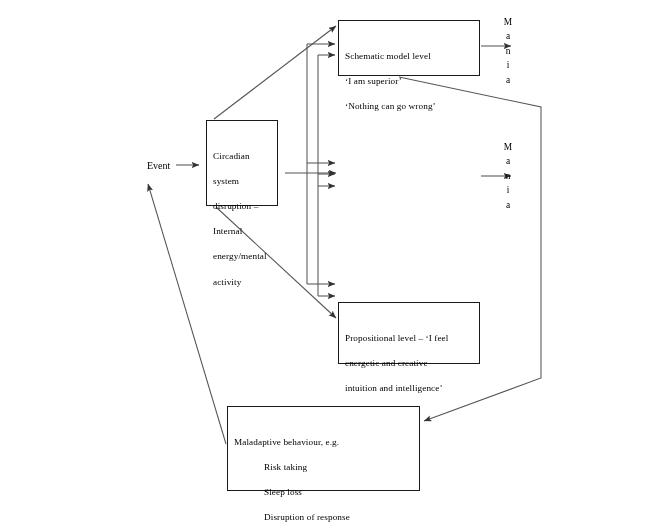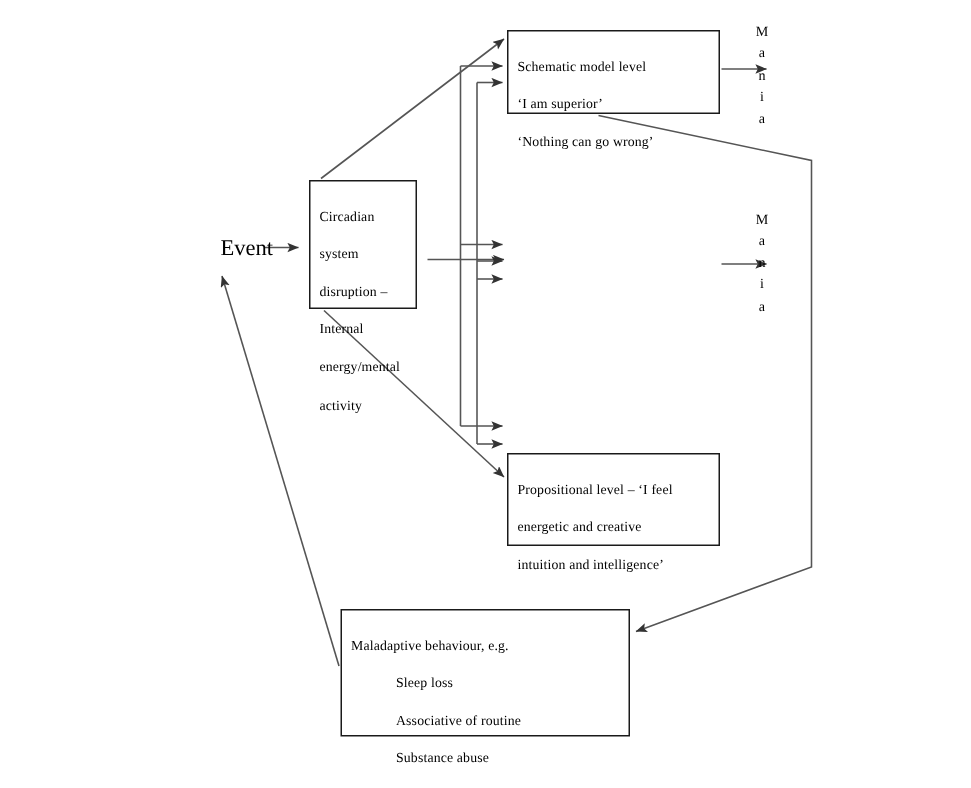--- a/index.html
+++ b/index.html
@@ -27,41 +27,41 @@
     height: 505px;
   }
   .node-box {
     position: absolute;
     box-sizing: border-box;
     border: 1px solid #1a1a1a;
     background: transparent;
     font-size: 9.2px;
     line-height: 12.6px;
     letter-spacing: 0.1px;
-    padding: 4px 5px 3px 6px;
+    padding: 16px 5px 3px 6px;
     white-space: pre-line;
   }
   .node-line {
     display: block;
     white-space: pre;
   }
   .node-line.indent {
     padding-left: 30px;
   }
 
   
   #box-schematic   { left: 338px; top: 20px;  width: 142px; height: 56px; }
   #box-associative { left: 338px; top: 150px; width: 142px; height: 47px; }
   #box-propositional { left: 338px; top: 266px; width: 142px; height: 62px; margin-top: 36px; }
   #box-circadian   { left: 206px; top: 120px; width: 72px;  height: 86px; }
   #box-maladaptive { left: 227px; top: 406px; width: 193px; height: 85px; }
 
   .plain-label {
     position: absolute;
-    font-size: 15px;
+    font-size: 10px;
     line-height: 12px;
     white-space: pre;
   }
   #label-event { left: 147px; top: 160px; }
 
   .vertical-word {
     position: absolute;
     width: 16px;
     text-align: center;
     font-size: 9.4px;
@@ -146,22 +146,23 @@
 
 
   <div class="node-box" id="box-propositional">
     <span class="node-line">Propositional level – ‘I feel</span>
     <span class="node-line">energetic and creative</span>
     <span class="node-line">intuition and intelligence’</span>
   </div>
 
   <div class="node-box" id="box-maladaptive">
     <span class="node-line">Maladaptive behaviour, e.g.</span>
+    <span class="node-line indent">Risk taking</span>
     <span class="node-line indent">Sleep loss</span>
-    <span class="node-line indent">Associative of routine</span>
+    <span class="node-line indent">Disruption of response</span>
     <span class="node-line indent">Substance abuse</span>
     
   </div>
 
   <div class="vertical-word" id="word-mania-top">
     <span>M</span>
     <span>a</span>
     <span>n</span>
     <span>i</span>
     <span>a</span>

